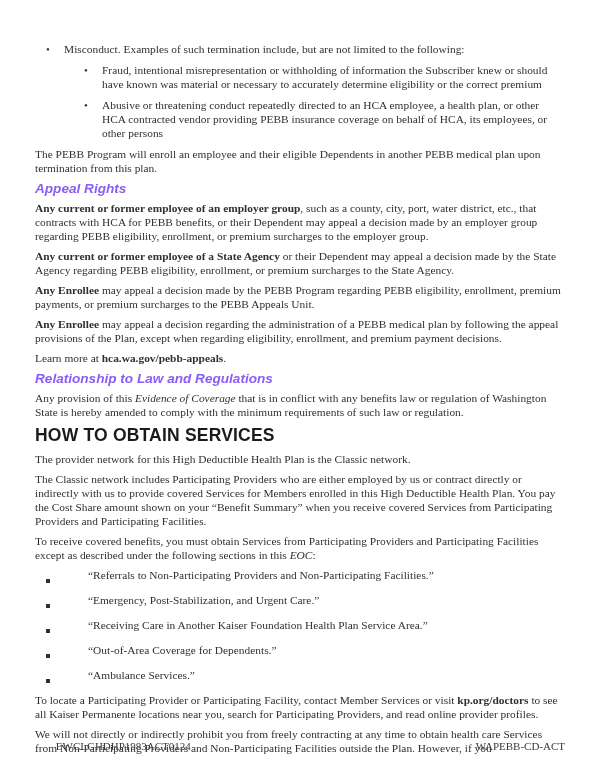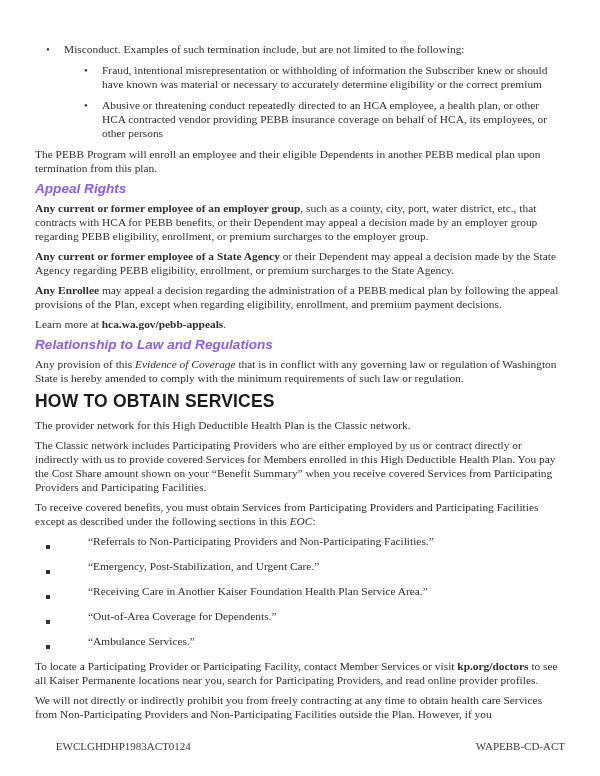--- a/index.html
+++ b/index.html
@@ -74,25 +74,26 @@
     <span class="marker dot">•</span>
     <span class="txt">Abusive or threatening conduct repeatedly directed to an HCA employee, a health plan, or other HCA contracted vendor providing PEBB insurance coverage on behalf of HCA, its employees, or other persons</span>
   </div>
 
   <p class="para"><span>The PEBB Program will enroll an employee and their eligible Dependents in another PEBB medical plan upon termination from this plan.</span></p>
 
   <h2 class="h2">Appeal Rights</h2>
 
   <p class="para"><span class="b">Any current or former employee of an employer group</span><span>, such as a county, city, port, water district, etc., that contracts with HCA for PEBB benefits, or their Dependent may appeal a decision made by an employer group regarding PEBB eligibility, enrollment, or premium surcharges to the employer group.</span></p>
   <p class="para"><span class="b">Any current or former employee of a State Agency</span><span> or their Dependent may appeal a decision made by the State Agency regarding PEBB eligibility, enrollment, or premium surcharges to the State Agency.</span></p>
+  <p class="para"><span class="b">Any Enrollee</span><span> may appeal a decision made by the PEBB Program regarding PEBB eligibility, enrollment, premium payments, or premium surcharges to the PEBB Appeals Unit.</span></p>
   <p class="para"><span class="b">Any Enrollee</span><span> may appeal a decision regarding the administration of a PEBB medical plan by following the appeal provisions of the Plan, except when regarding eligibility, enrollment, and premium payment decisions.</span></p>
   <p class="para"><span>Learn more at </span><span class="b">hca.wa.gov/pebb-appeals</span><span>.</span></p>
 
   <h2 class="h2">Relationship to Law and Regulations</h2>
-  <p class="para"><span>Any provision of this </span><span class="i">Evidence of Coverage</span><span> that is in conflict with any governing law or regulation of Washington State is hereby amended to comply with the minimum requirements of such law or regulation.</span></p>
+  <p class="para"><span>Any provision of this </span><span class="i">Evidence of Coverage</span><span> that is in conflict with any benefits law or regulation of Washington State is hereby amended to comply with the minimum requirements of such law or regulation.</span></p>
 
   <h1 class="h1">HOW TO OBTAIN SERVICES</h1>
 
   <p class="para"><span>The provider network for this High Deductible Health Plan is the Classic network.</span></p>
   <p class="para"><span>The Classic network includes Participating Providers who are either employed by us or contract directly or indirectly with us to provide covered Services for Members enrolled in this High Deductible Health Plan. You pay the Cost Share amount shown on your “Benefit Summary” when you receive covered Services from Participating Providers and Participating Facilities.</span></p>
   <p class="para"><span>To receive covered benefits, you must obtain Services from Participating Providers and Participating Facilities except as described under the following sections in this </span><span class="i">EOC</span><span>:</span></p>
 
   <div class="list-block">
     <div class="li sq">
       <span class="marker"><span class="square"></span></span>

